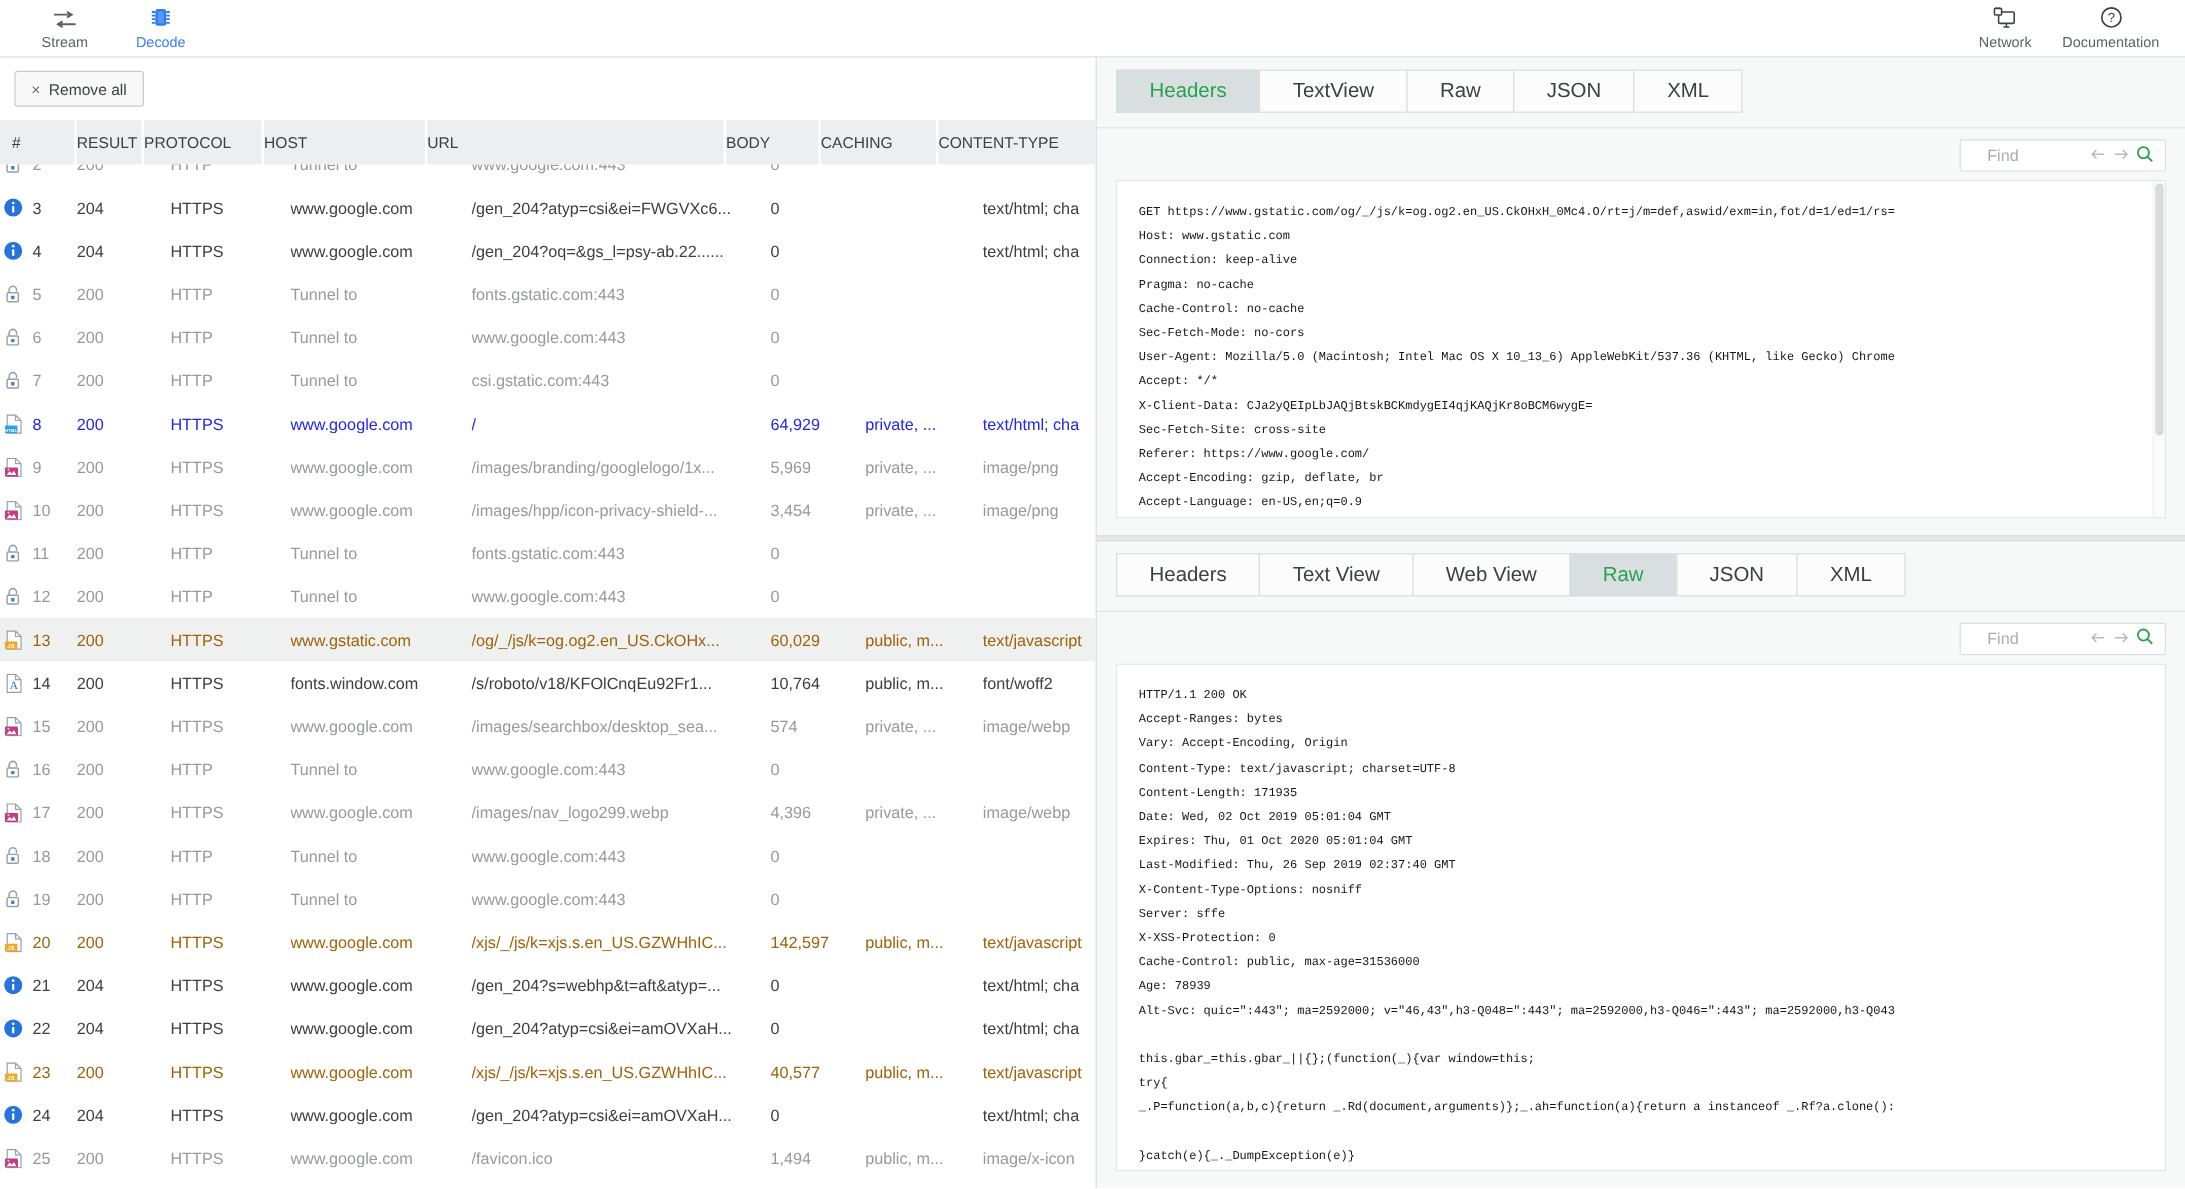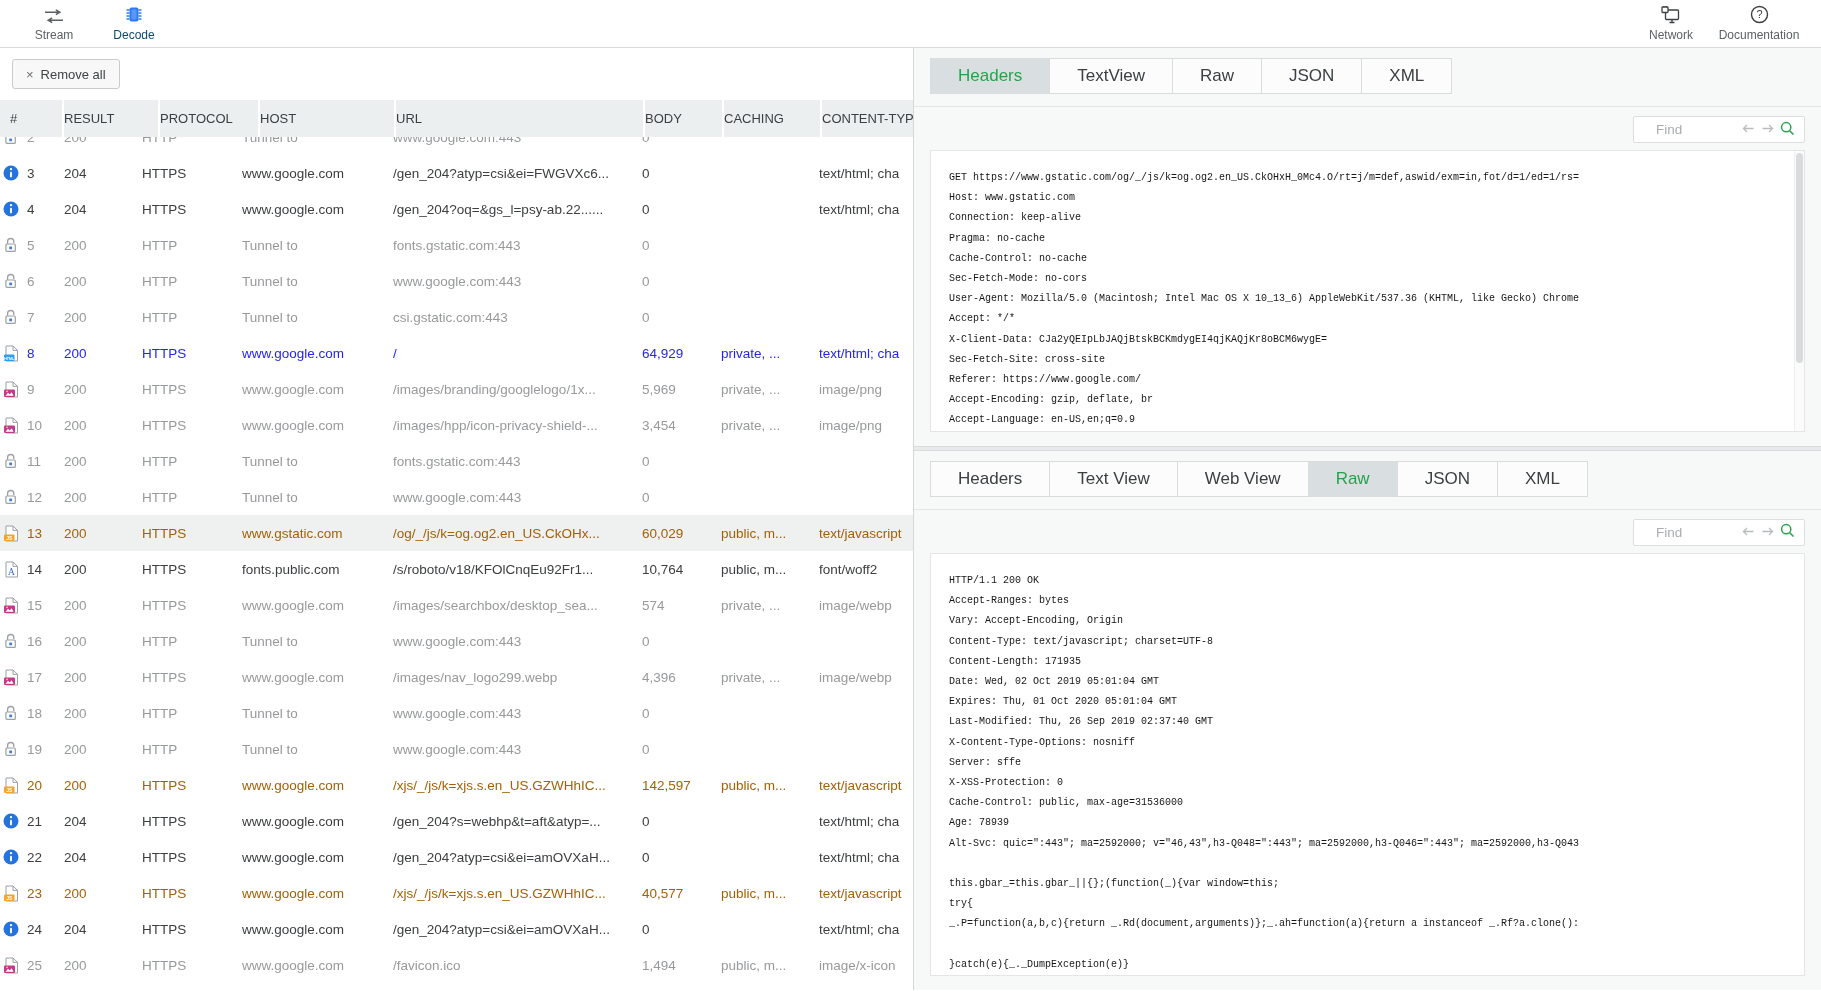--- a/index.html
+++ b/index.html
@@ -6,41 +6,41 @@
   html,body { width:1821px; height:991px; overflow:hidden; background:#fff;
     font-family:"Liberation Sans", sans-serif; }
 
   
   .toolbar { height:48px; border-bottom:1px solid #d8dadb; background:#fff;
     display:flex; justify-content:space-between; padding:0 14px; }
   .tb-group { display:flex; }
   .tb-item { width:80px; display:flex; flex-direction:column; align-items:center;
     justify-content:center; gap:4px; font-size:12px; color:#5d6266; cursor:pointer; }
   .tb-item .ic { height:19px; display:flex; align-items:flex-end; }
-  .tb-item.active { color:#0c4a6e; }
+  .tb-item.active { color:#3b82f6; }
   .tb-item.wide { width:96px; }
 
   
   .main { display:flex; height:942px; }
   .left-panel { width:914px; border-right:1px solid #d5d7d8; display:flex;
     flex-direction:column; background:#fff; }
   .right-panel { flex:1; display:flex; flex-direction:column; background:#f7f8f8; }
 
   
   .left-head { height:52px; display:flex; align-items:center; padding-left:12px; }
   .btn-remove { height:30px; padding:0 13px; background:#f8f8f8; border:1px solid #c9cbcc;
     border-radius:3px; font-size:13px; color:#3f4345; display:flex; align-items:center;
     gap:7px; cursor:pointer; font-family:inherit; }
   .btn-remove .x { color:#6a6e70; font-size:13px; }
 
   .grid-header { height:37px; display:flex; }
   .hcell { background:#eceff0; font-size:13px; color:#3a3f42; line-height:37px;
     border-right:2px solid #fff; overflow:hidden; white-space:nowrap; cursor:pointer; }
   .hcell:nth-child(1){ width:64px; padding-left:10px; }
-  .hcell:nth-child(2){ width:96px; }
+  .hcell:nth-child(2){ width:56px; }
   .hcell:nth-child(3){ width:100px; }
   .hcell:nth-child(4){ width:136px; }
   .hcell:nth-child(5){ width:249px; }
   .hcell:nth-child(6){ width:79px; }
   .hcell:nth-child(7){ width:98px; }
   .hcell:nth-child(8){ flex:1; border-right:none; }
 
   .grid-body { flex:1; overflow:hidden; }
   .rows { margin-top:-18px; }
   .row { height:36px; display:flex; align-items:center; font-size:13.5px; cursor:default; }
@@ -417,21 +417,21 @@
                 <svg width="15" height="17" viewBox="0 0 15 17">
                   <path d="M2 1 H9 L13.5 5.4 V16 H2 Z" fill="#fff" stroke="#9aa0a5"></path>
                   <path d="M9 1 V5.4 H13.5" fill="none" stroke="#9aa0a5"></path>
                   <text x="7.5" y="13.5" font-size="9.5" fill="#3a6cd0" text-anchor="middle" font-family="Liberation Serif, serif">A</text>
                 </svg>
               </span>
       <span class="num">14</span>
     </div>
     <div class="c c-result">200</div>
     <div class="c c-protocol">HTTPS</div>
-    <div class="c c-host">fonts.public.com</div>
+    <div class="c c-host">fonts.window.com</div>
     <div class="c c-url">/s/roboto/v18/KFOlCnqEu92Fr1...</div>
     <div class="c c-body">10,764</div>
     <div class="c c-caching">public, m...</div>
     <div class="c c-ctype">font/woff2</div>
   </div>
 
   <div class="row color-gray">
     <div class="c c-num">
       <span class="icon">
                 <svg width="15" height="17" viewBox="0 0 15 17">

